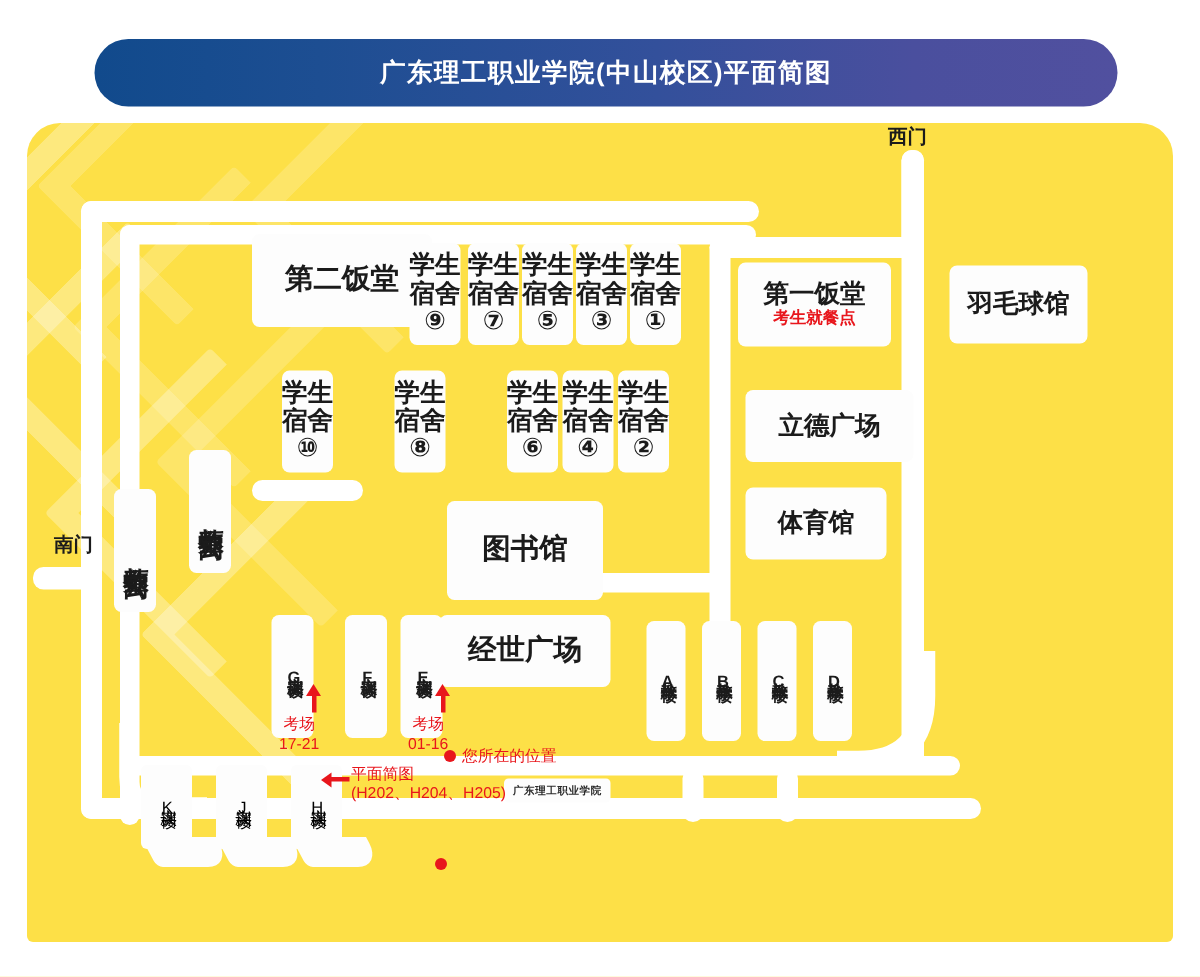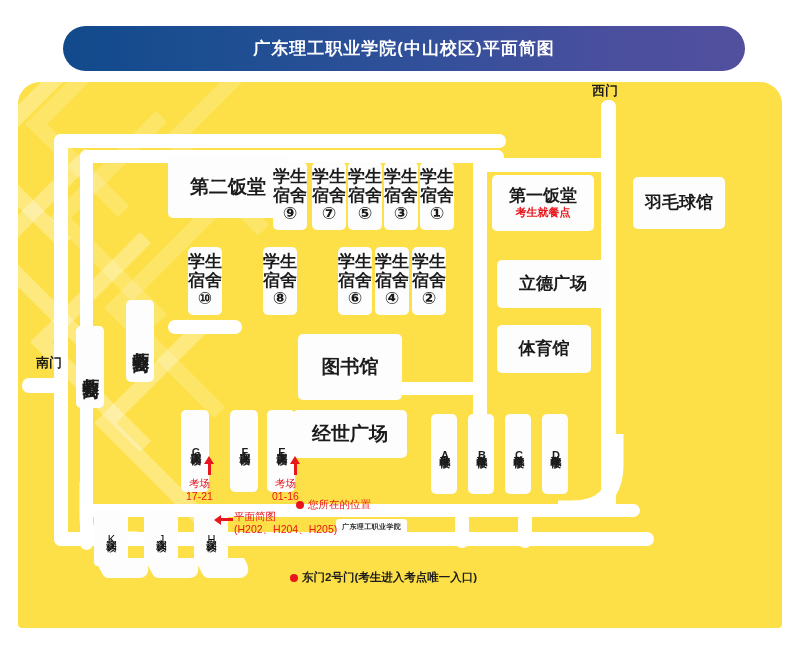--- a/index.html
+++ b/index.html
@@ -419,17 +419,17 @@
         <div class="shaft"></div>
     </div>
     <div class="note" style="left:216px; top:428px;">
       <span class="ln">平面简图</span><br>
       <span class="ln">(H202、H204、H205)</span>
     </div>
 
     <div class="campus-tag" style="left:318px; top:437px;">广东理工职业学院</div>
 
     <div class="note-dark" style="left:272px; top:488px;">
-      <span class="reddot"></span><span>东门2号门(考生进入考点唯一入口)</span>
+      <span class="reddot"></span>
     </div>
 
   </div>
 </div>
 
 </body></html>

